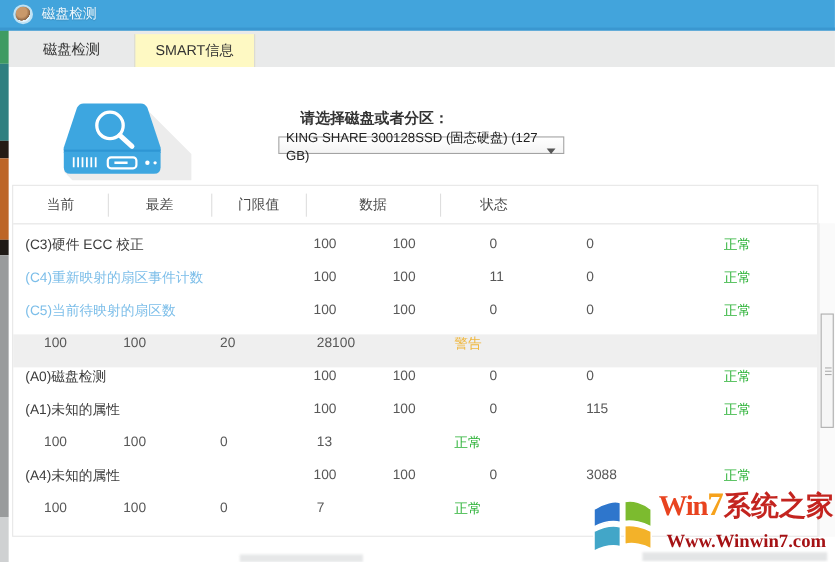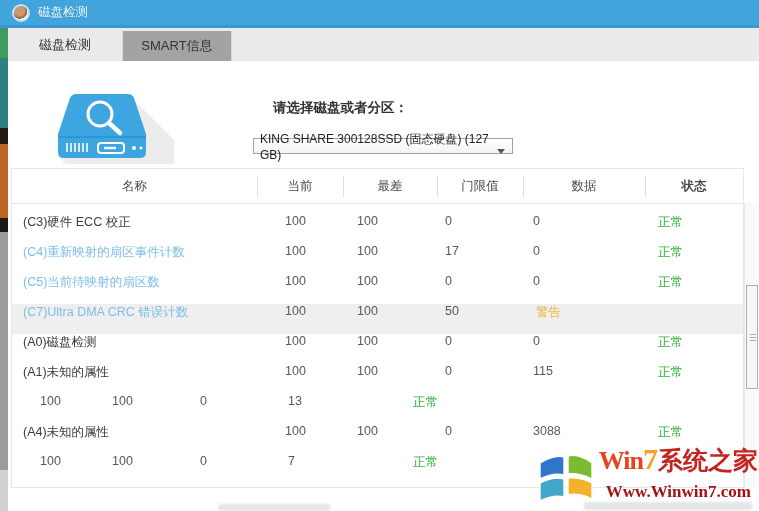--- a/index.html
+++ b/index.html
@@ -44,34 +44,34 @@
   .tabbar{
     left:8px;top:28px;width:751px;height:33px;background:#e9eaea;
     display:flex;align-items:flex-end;
   }
   .tab{
     height:33px;display:flex;align-items:center;justify-content:center;
     font-size:13px;color:#333;box-sizing:border-box;cursor:default;
   }
   .tab-inactive{width:114px;}
   .tab-active{
-    width:110px;height:30px;background:#a3a3a3;
+    width:110px;height:30px;background:#fef9c3;
     border-left:1px solid #d8d8d8;border-right:1px solid #d8d8d8;
   }
 
   
   .content{left:8px;top:61px;width:751px;height:450px;background:#ffffff;}
 
   
   .disk-art{left:38px;top:25px;width:130px;height:78px;}
 
   .select-label{left:245px;top:38px;font-size:13.5px;font-weight:bold;color:#333;margin-left:20px;}
 
   .disk-select{
-    left:245px;top:77px;width:260px;height:16px;
+    left:245px;top:63px;width:260px;height:16px;
     border:1px solid #a3a3a3;background:linear-gradient(#ffffff,#f4f4f4);
     box-sizing:border-box;display:flex;align-items:center;
     font-size:12px;color:#222;padding-left:6px;cursor:default;
   }
   .select-arrow{
     position:absolute;right:7px;top:10px;width:0;height:0;
     border-left:4px solid transparent;border-right:4px solid transparent;
     border-top:5px solid #555;
   }
 
@@ -104,21 +104,21 @@
   .c5{width:96px;padding-left:13px;}
   .c5.ok{color:var(--ok,#2fb33a);}
   .c5.warn{color:var(--warn,#efb73e);}
 
   
   .h0{width:245px;}
   .h1{width:86px;}
   .h2{width:94px;}
   .h3{width:86px;}
   .h4{width:122px;}
-  .h5{width:98px;font-weight:bold;}
+  .h5{width:98px;}
 
   
   .scrollbar{
     left:736px;top:142px;width:15px;height:285px;
     background:#fafafa;border-left:1px solid #e8e8e8;box-sizing:border-box;
   }
   .thumb{
     position:absolute;left:1px;top:82px;width:12px;height:104px;
     background:#f6f6f6;border:1px solid #adadad;box-sizing:border-box;
   }
@@ -194,57 +194,56 @@
 
   <div class="abs select-label">请选择磁盘或者分区：</div>
 
   <div class="abs disk-select">
     <span>KING SHARE 300128SSD (固态硬盘)  (127 GB)</span>
     <span class="select-arrow"></span>
   </div>
 
   <div class="abs tbl">
     <div class="thead">
-      <div class="hcell h0">名称</div>
       <div class="hcell h1">当前</div>
       <div class="hcell h2">最差</div>
       <div class="hcell h3">门限值</div>
       <div class="hcell h4">数据</div>
       <div class="hcell h5">状态</div>
     </div>
     <div class="tbody">
         <div class="trow">
           <div class="cell c0">(C3)硬件 ECC 校正</div>
           <div class="cell c1">100</div>
           <div class="cell c2">100</div>
           <div class="cell c3">0</div>
           <div class="cell c4">0</div>
           <div class="cell c5 ok">正常</div>
         </div>
         <div class="trow">
           <div class="cell c0 link">(C4)重新映射的扇区事件计数</div>
           <div class="cell c1">100</div>
           <div class="cell c2">100</div>
-          <div class="cell c3">17</div>
+          <div class="cell c3">11</div>
           <div class="cell c4">0</div>
           <div class="cell c5 ok">正常</div>
         </div>
         <div class="trow">
           <div class="cell c0 link">(C5)当前待映射的扇区数</div>
           <div class="cell c1">100</div>
           <div class="cell c2">100</div>
           <div class="cell c3">0</div>
           <div class="cell c4">0</div>
           <div class="cell c5 ok">正常</div>
         </div>
         <div class="trow hl">
-          <div class="cell c0 link">(C7)Ultra DMA CRC 错误计数</div>
-          <div class="cell c1">100</div>
-          <div class="cell c2">100</div>
-          <div class="cell c3">50</div>
+          <div class="cell c1">100</div>
+          <div class="cell c2">100</div>
+          <div class="cell c3">20</div>
+          <div class="cell c4">28100</div>
           <div class="cell c5 warn">警告</div>
         </div>
         <div class="trow">
           <div class="cell c0">(A0)磁盘检测</div>
           <div class="cell c1">100</div>
           <div class="cell c2">100</div>
           <div class="cell c3">0</div>
           <div class="cell c4">0</div>
           <div class="cell c5 ok">正常</div>
         </div>

